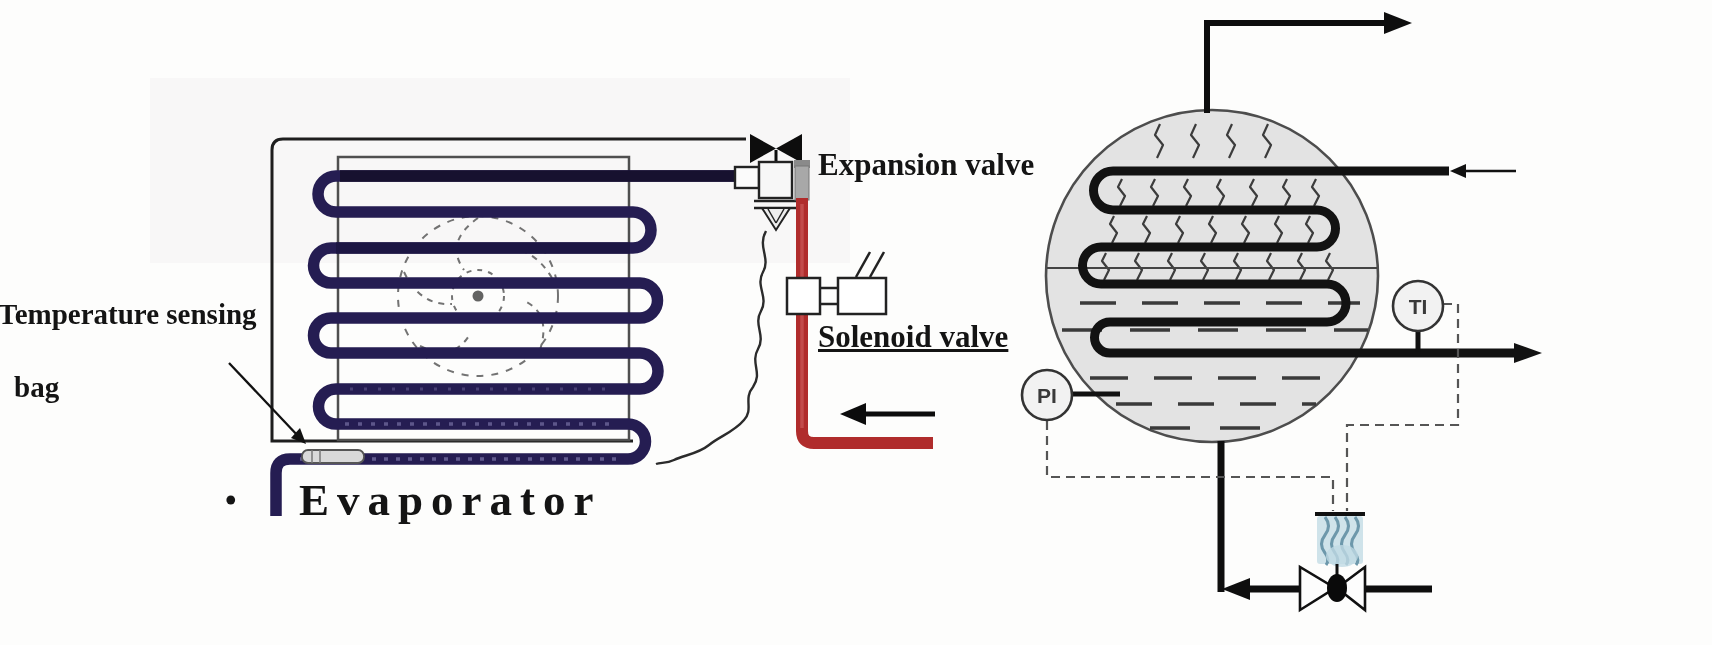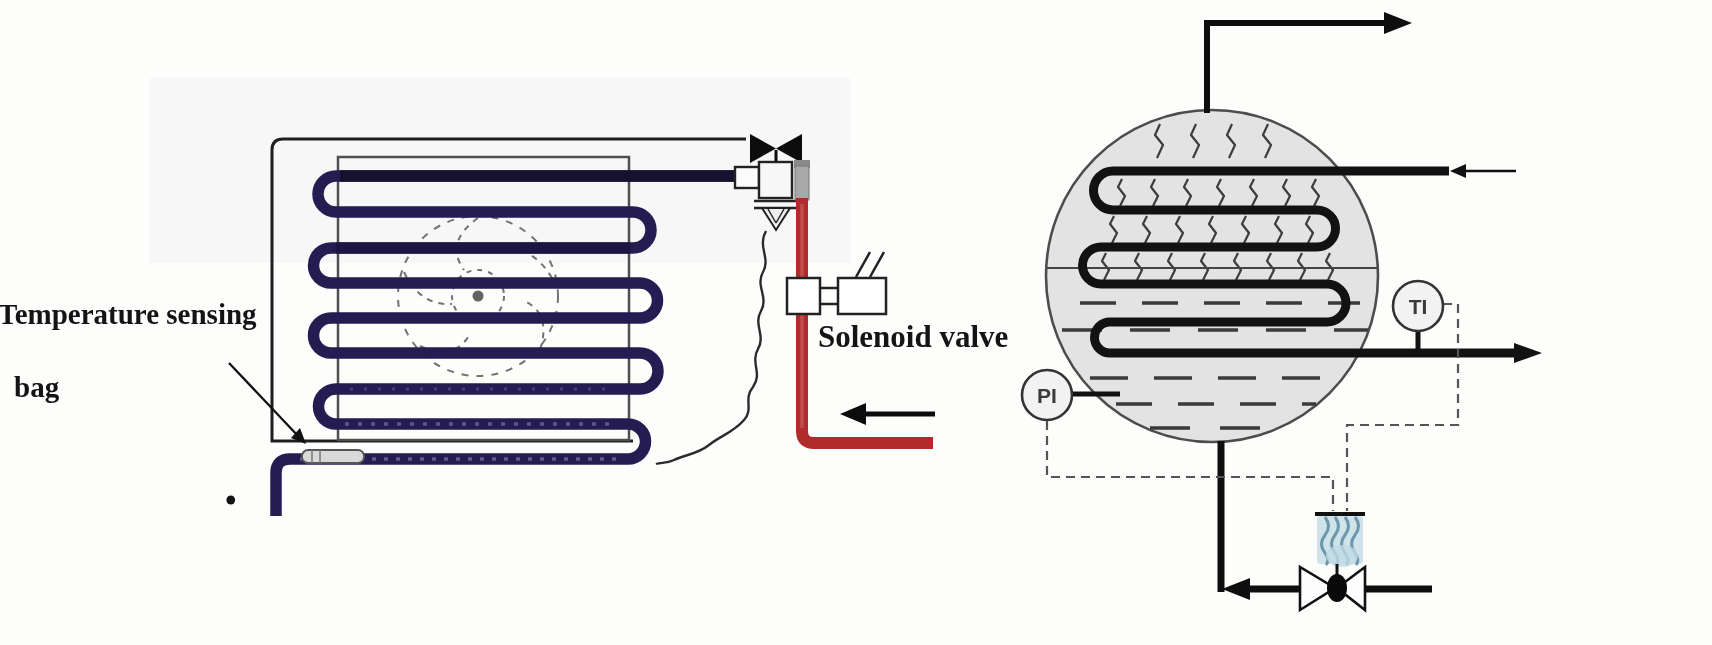--- a/index.html
+++ b/index.html
@@ -174,15 +174,17 @@
   </g>
   <g>
     <line x1="1418" y1="331" x2="1418" y2="352" stroke="#111" stroke-width="5"></line>
     <circle cx="1418" cy="306" r="25" fill="#f2f2f2" stroke="#333" stroke-width="2.6"></circle>
     <text x="1418" y="314" text-anchor="middle" font-family="Liberation Sans, sans-serif" font-size="21" font-weight="700" fill="#3a3a3a">TI</text>
   </g>
 </svg>
 
 <div class="lbl lbl-small" style="left:-2px;top:299px;">Temperature sensing</div>
 <div class="lbl lbl-small" style="left:14px;top:337px;margin-top:35px;">bag</div>
-<div class="lbl lbl-mid" style="left:818px;top:321px;">Solenoid valve</div>
+<div class="lbl lbl-mid" style="left:818px;top:149px;">Expansion valve</div>
+<div class="lbl lbl-mid" style="left:818px;top:321px;text-decoration:underline;">Solenoid valve</div>
+<div class="lbl lbl-big" style="left:299px;top:477px;">Evaporator</div>
 <div class="lbl lbl-dot" style="left:224px;top:458px;">.</div>
 </div>
 
 </body></html>

